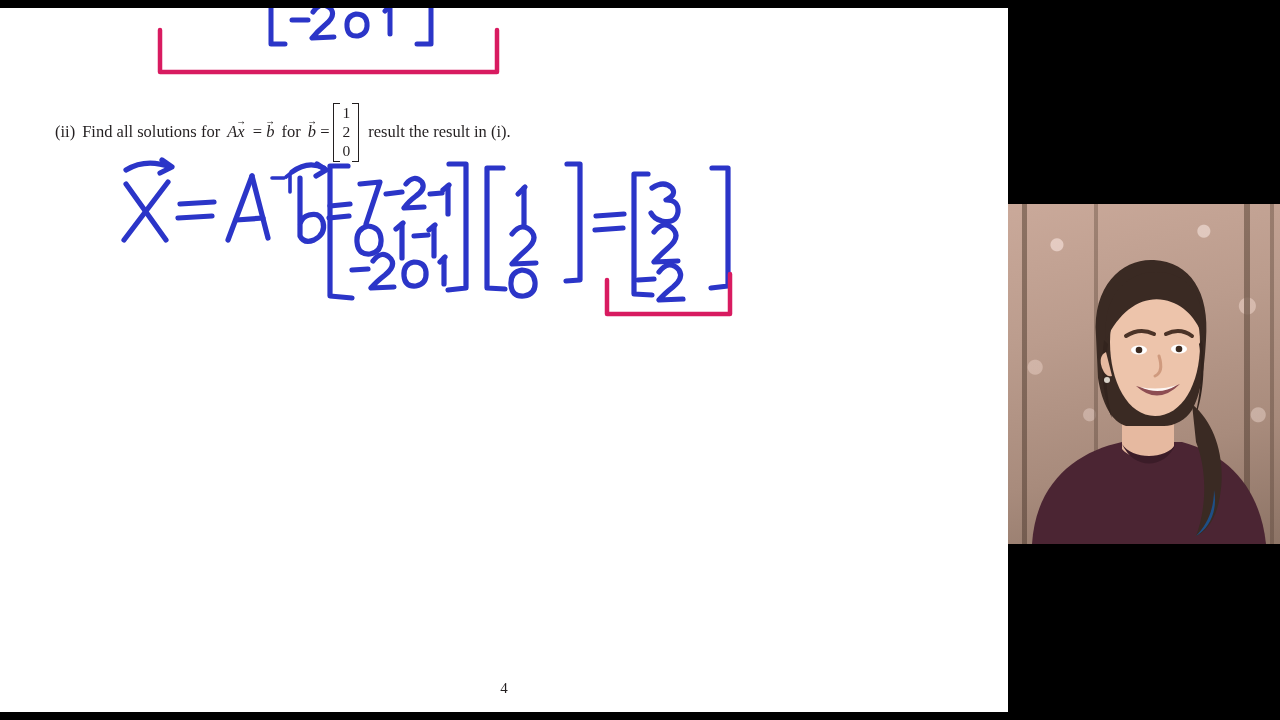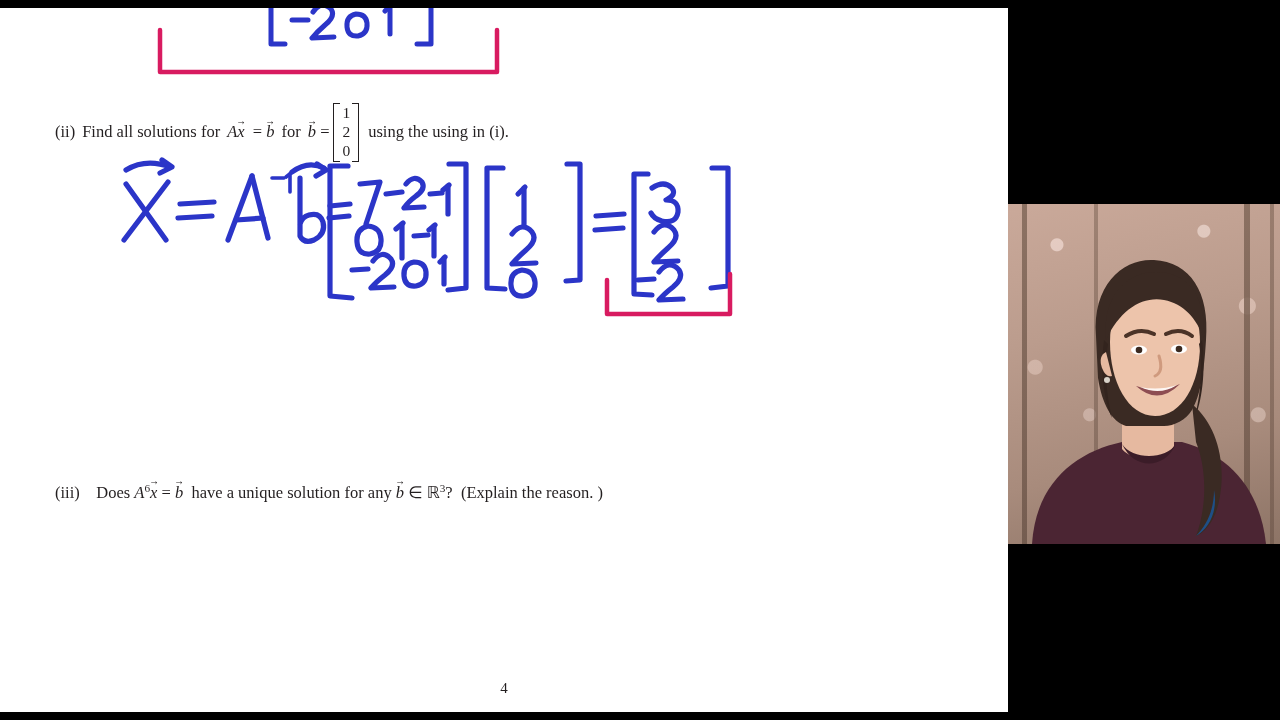--- a/index.html
+++ b/index.html
@@ -208,28 +208,23 @@
         <span class="colvec">
           <span class="brk l"></span>
           <span class="vals">
             <span>1</span>
             <span>2</span>
             <span>0</span>
           </span>
           <span class="brk r"></span>
         </span>
         <span style="width:5px"></span>
-        <span>using the using in (i).</span>
+        <span>result the result in (i).</span>
       </div>
 
-      <div class="printed q3">
-        <span>(iii)</span>
-        <span>&nbsp;&nbsp;</span>
-        <span>Does&nbsp;<span class="ital">A</span><sup class="exp">6</sup><span class="vecx ital">x</span>&nbsp;=&nbsp;<span class="vecb ital">b</span>&nbsp; have a unique solution for any <span class="vecb ital">b</span> ∈ ℝ<sup class="exp">3</sup>? &nbsp;(Explain the reason. )</span>
-      </div>
 
       <svg class="ink" viewBox="0 0 1008 704">
         <g fill="none" stroke="#2b35c8" stroke-width="5" stroke-linecap="round" stroke-linejoin="round">
 
           <path d="M283,-30 L271,-30 L271,36 L285,36" stroke-width="5"></path>
           <path d="M418,-30 L431,-30 L431,36 L417,36" stroke-width="5"></path>
 
           <path d="M292,12 L308,12"></path>
           <path d="M313,4 q8,-12 18,-3 q5,7 -6,16 q-8,7 -13,13 l22,-1"></path>
 

